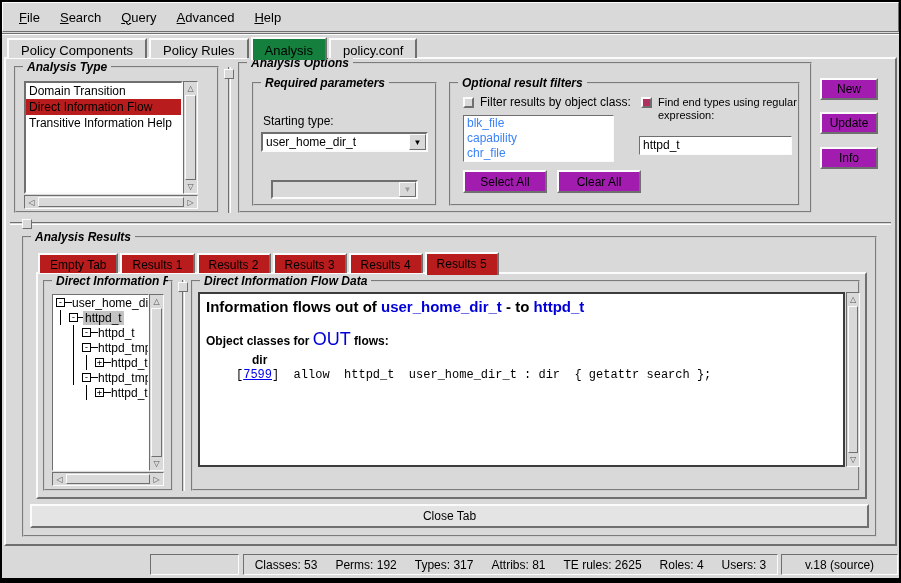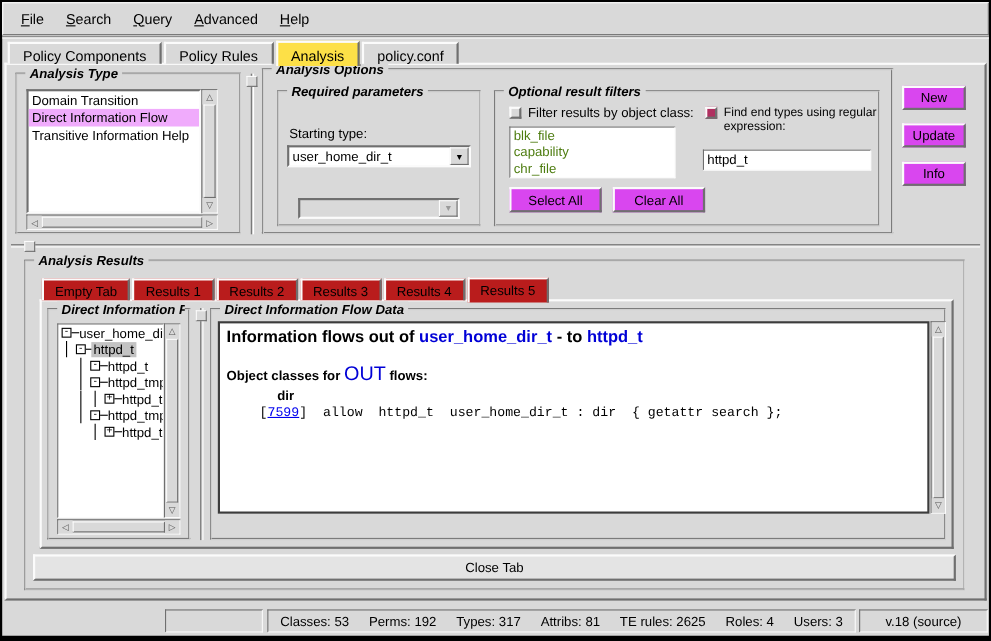--- a/index.html
+++ b/index.html
@@ -20,47 +20,47 @@
              display:flex; align-items:center; padding-left:6px; }
   .menu-item { display:inline-block; font-size:13px; padding:4px 10px; cursor:default; }
   .menu-item::first-letter { text-decoration:underline; }
   .menu-sep { position:absolute; left:0; right:0; top:31px; height:2px;
               border-top:1px solid #6f6f6f; border-bottom:1px solid #fff; }
 
   
   .tabs-row { position:absolute; left:5px; top:35px; display:flex; align-items:flex-end; height:21px; z-index:3; }
   .tab { font-size:13px; padding:3px 12px 3px 12px; background:#d9d9d9; margin-right:2px;
          border:2px solid; border-color:#fbfbfb #6f6f6f #d9d9d9 #fbfbfb; border-bottom:none; height:20px; }
-  .tab.active { height:23px; padding-top:4px; margin-bottom:-2px; background:#fde047; }
+  .tab.active { height:23px; padding-top:4px; margin-bottom:-2px; background:#15803d; }
 
   .page { position:absolute; left:2px; top:55px; width:893px; height:489px; background:#d9d9d9; }
 
   
   .sb { position:absolute; background:#d9d9d9; }
   .sb-v { display:flex; flex-direction:column; }
   .sb-h { display:flex; flex-direction:row; }
   .sb-arrow { flex:0 0 13px; display:flex; align-items:center; justify-content:center;
               font-size:8px; color:#555; background:#d9d9d9; }
   .sb-thumb-v { flex:1 1 auto; margin:0 1px; }
   .sb-thumb-h { flex:1 1 auto; margin:1px 0; }
 
   
   .white { background:#fff; }
   .list-item { font-size:12px; line-height:16px; padding-left:3px; white-space:nowrap; }
-  .list-item.selected { background:#f0abfc; }
-  .list-item.disabled { color:#4d7c0f; }
+  .list-item.selected { background:#b91c1c; }
+  .list-item.disabled { color:#3b82f6; }
 
   
   .cb-row { position:absolute; display:flex; align-items:flex-start; }
   .cb { width:11px; height:11px; flex:0 0 11px; margin-top:1px;
         border:2px solid; border-color:#fbfbfb #6f6f6f #6f6f6f #fbfbfb; background:#d9d9d9; }
   .cb.checked { background:#b03060; }
   .cb-label { font-size:11px; margin-left:6px; line-height:13px; }
 
-  .btn { position:absolute; background:#d946ef; font-size:12px; display:flex;
+  .btn { position:absolute; background:#a21caf; font-size:12px; display:flex;
          align-items:center; justify-content:center; cursor:default;
          border:2px solid; border-color:#fbfbfb #6f6f6f #6f6f6f #fbfbfb; }
 
   .combo { position:absolute; display:flex; }
   .combo .combo-entry { flex:1 1 auto; font-size:12px; padding:1px 3px; overflow:hidden; white-space:nowrap; }
   .combo .combo-btn { flex:0 0 17px; display:flex; align-items:center; justify-content:center; font-size:8px; }
 
   .entry { position:absolute; background:#fff; font-size:12px; padding:1px 3px; }
 
   

